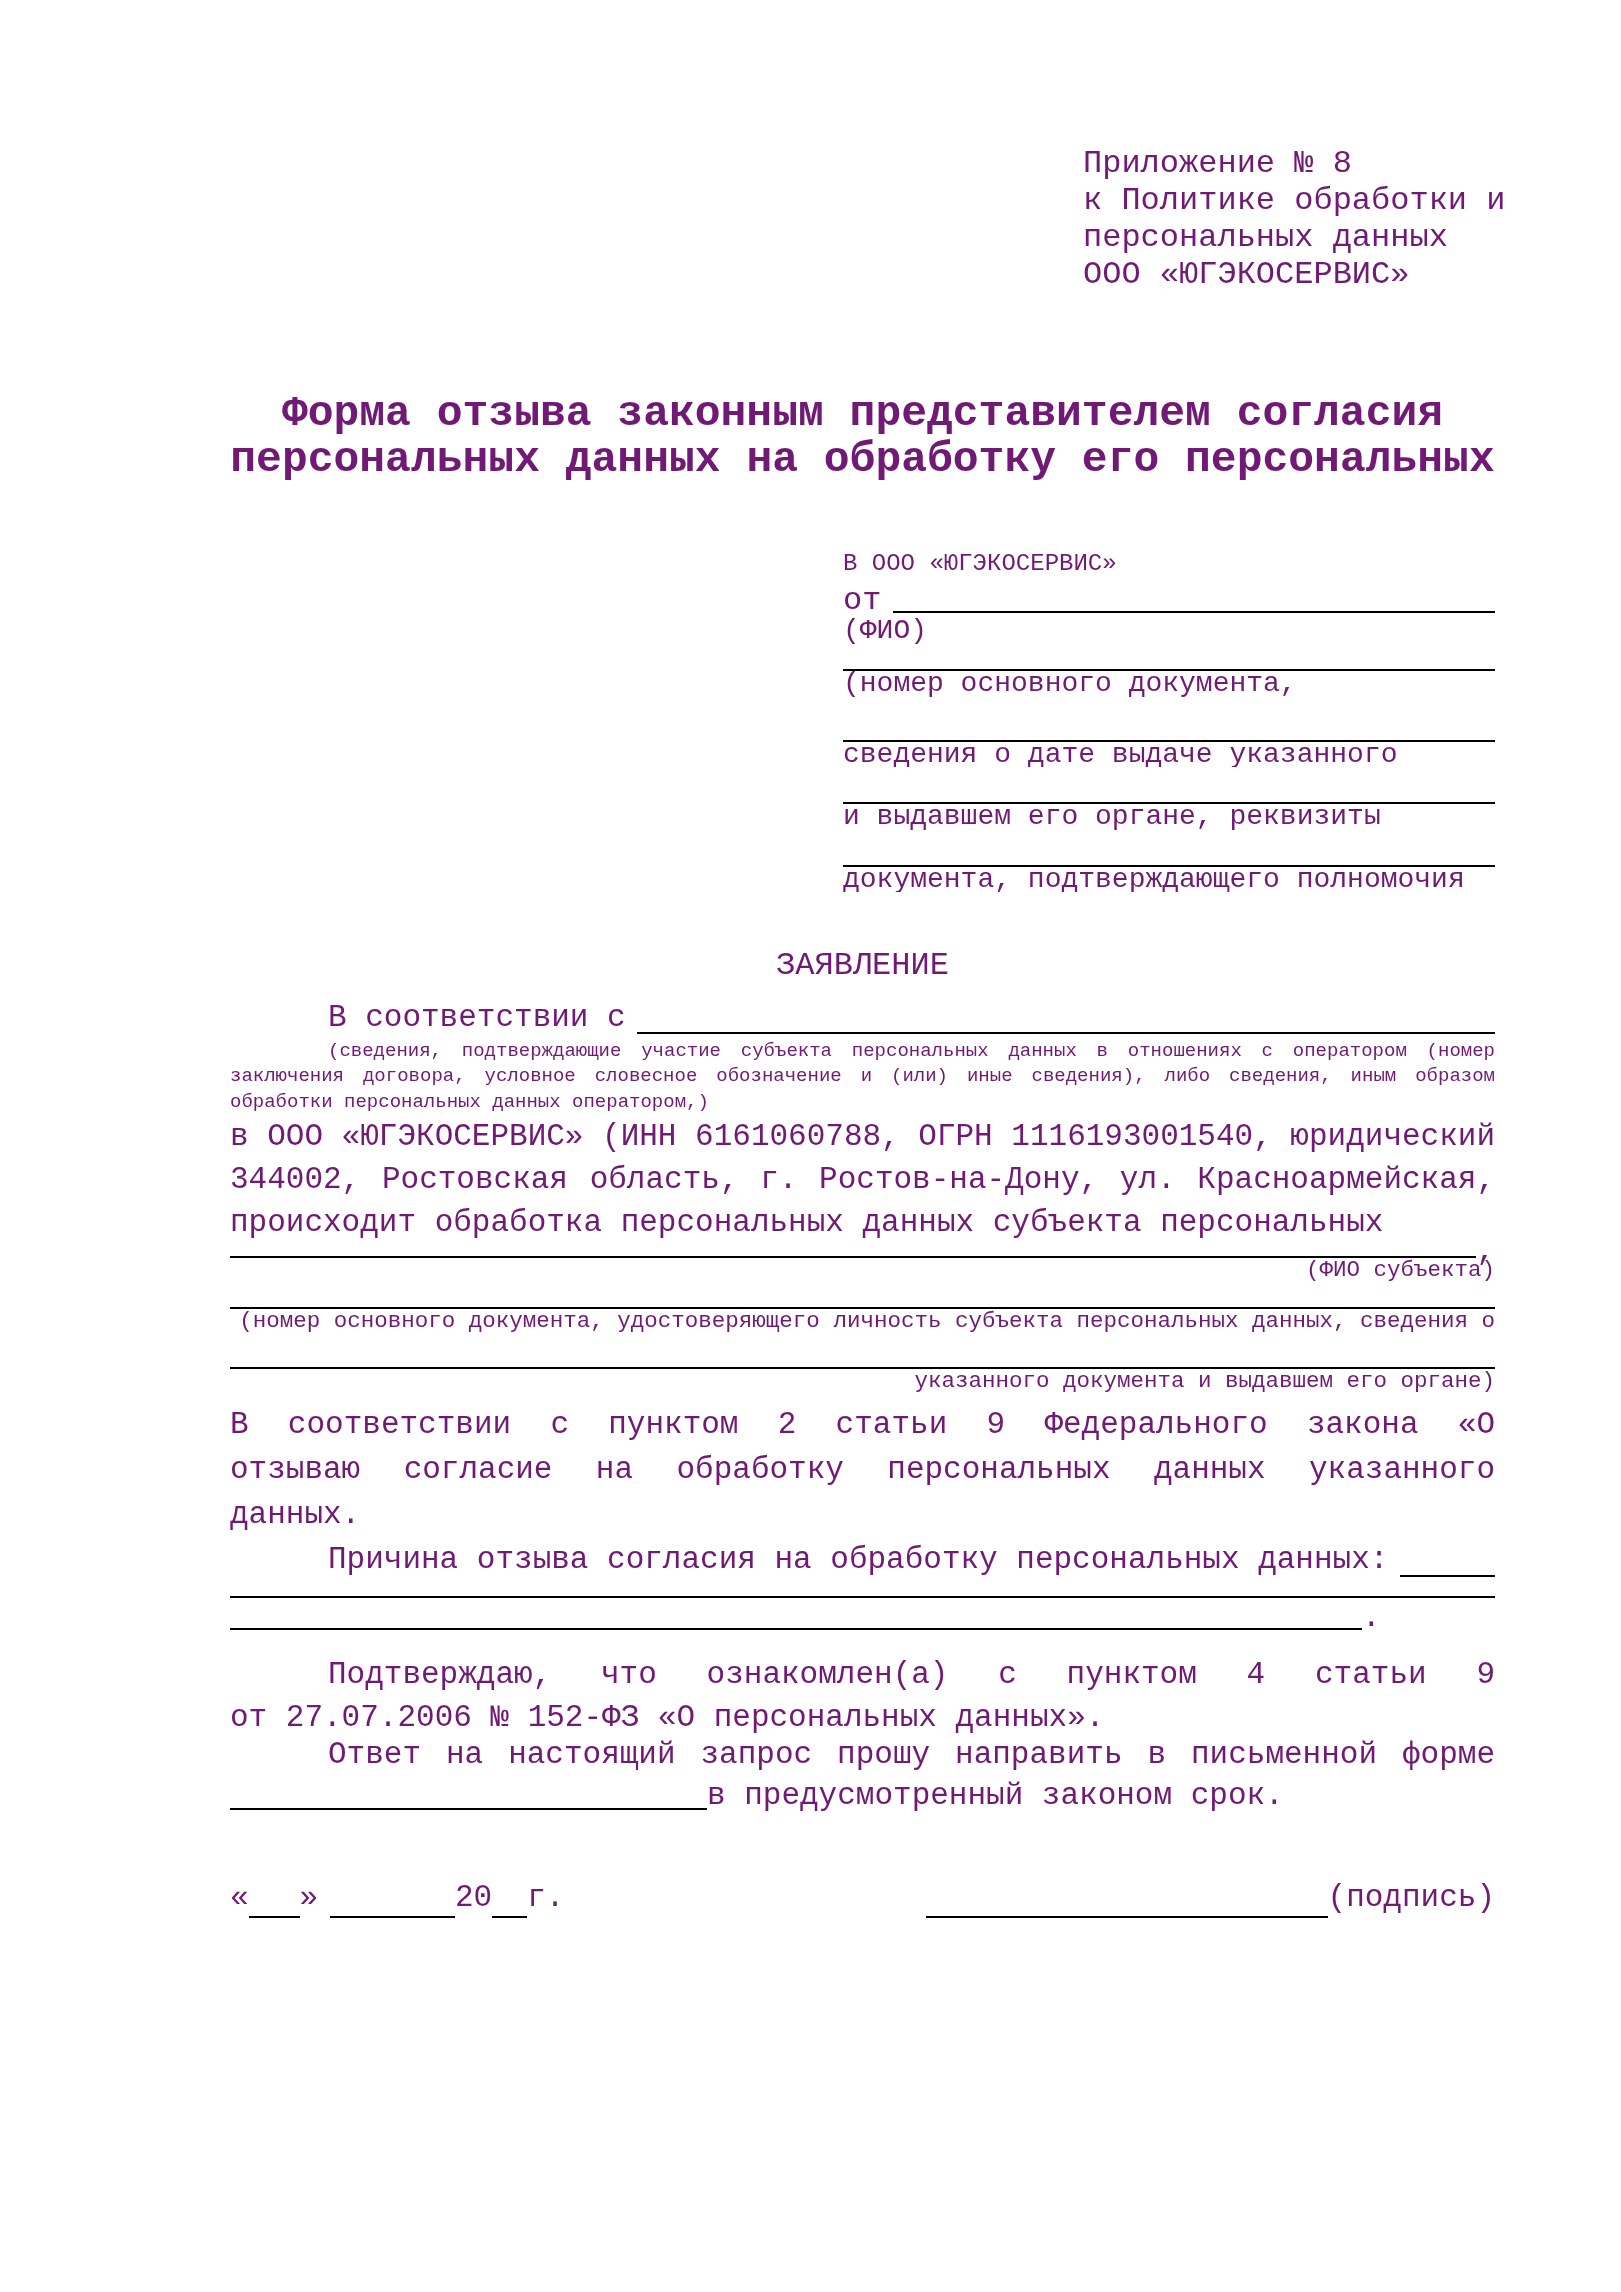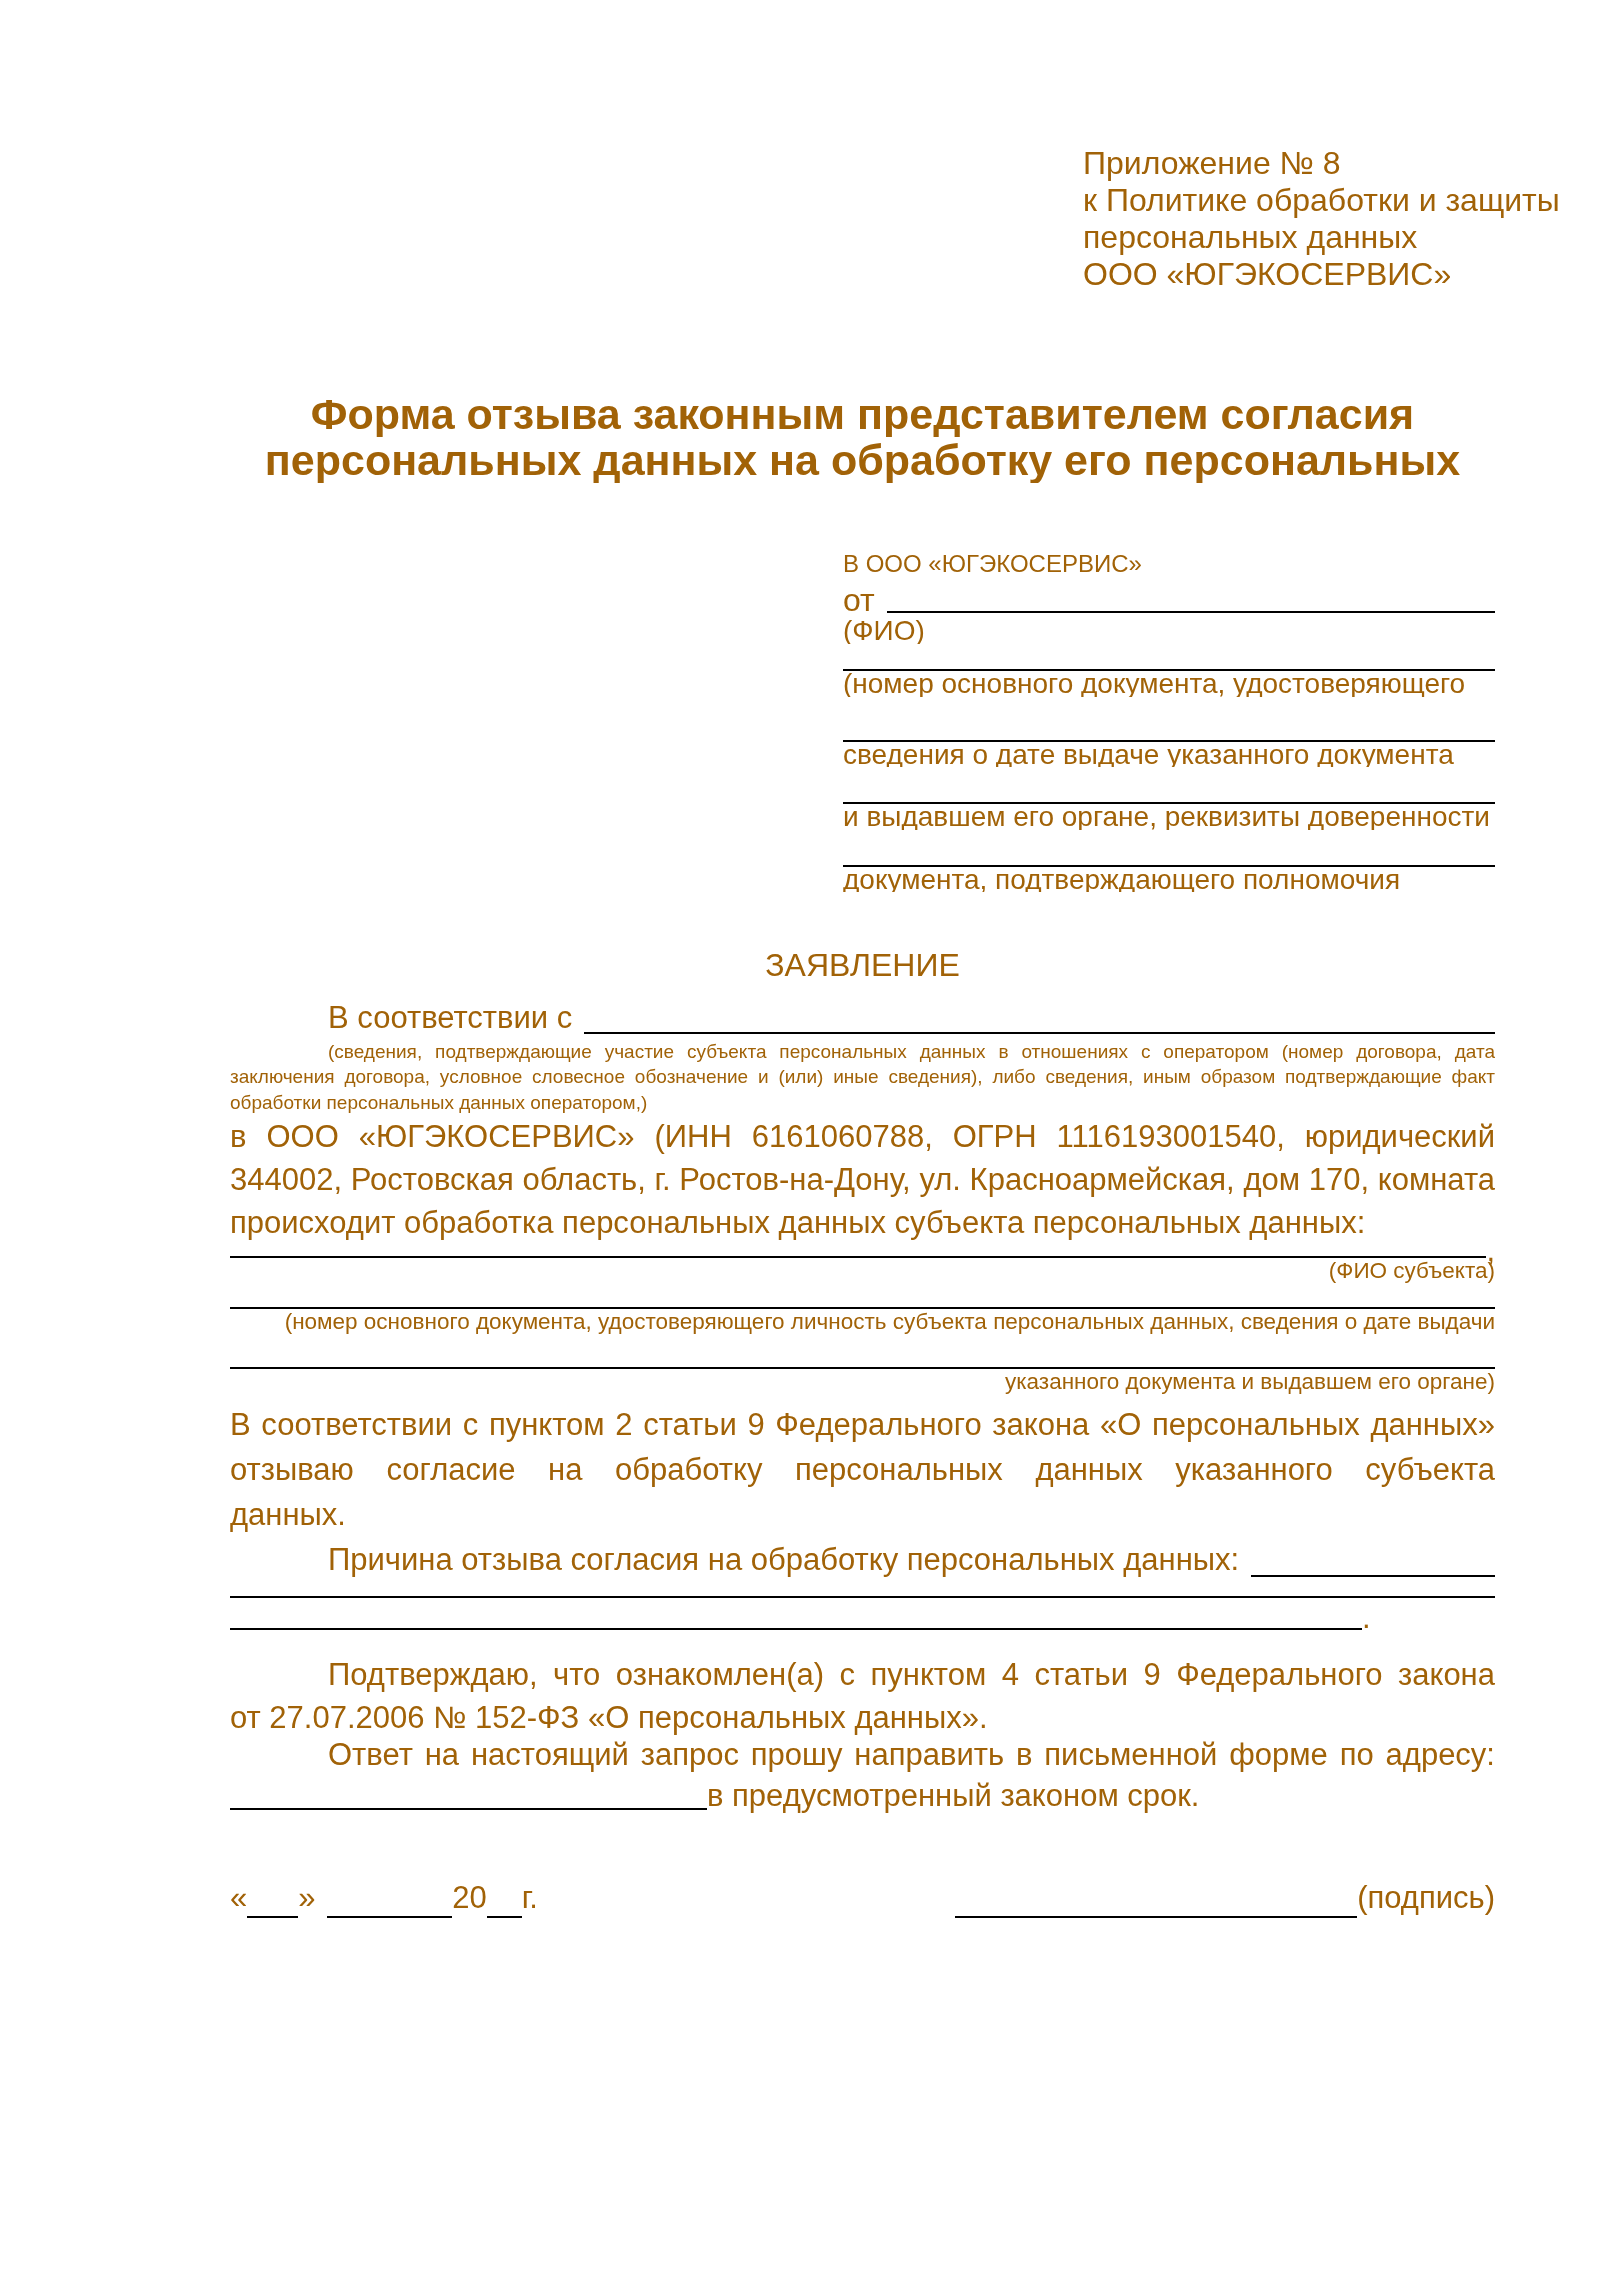--- a/index.html
+++ b/index.html
@@ -1,22 +1,22 @@
 <!DOCTYPE html>
 <html><head>
 <meta charset="utf-8">
 <style>
   html,body { margin:0; padding:0; background:#888; }
   .page {
     position:relative;
     width:1621px; height:2293px;
     margin:0 auto;
     background:#ffffff;
-    color:#a16207;
-    font-family:Liberation Sans, sans-serif;
+    color:#701a75;
+    font-family:Liberation Mono, monospace;
     font-size:31px;
     overflow:hidden;
   }
   
   .letterhead { padding-top:145px; margin-left:1083px; font-size:32px; line-height:37px; }
   .letterhead div { height:37px; overflow:hidden; }
 
   
   .form-title {
     margin:98px 126px 0 230px;

